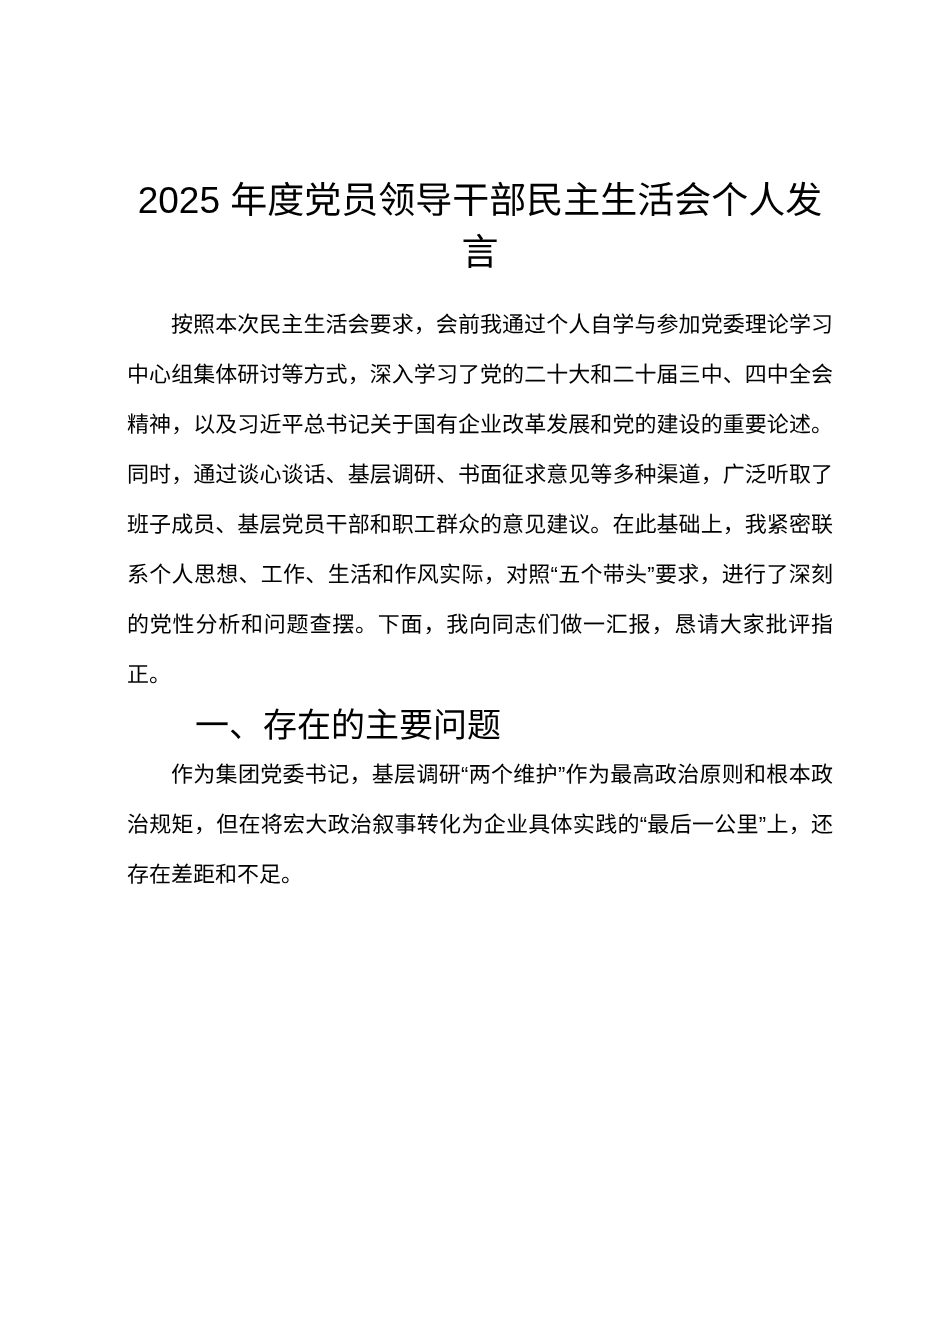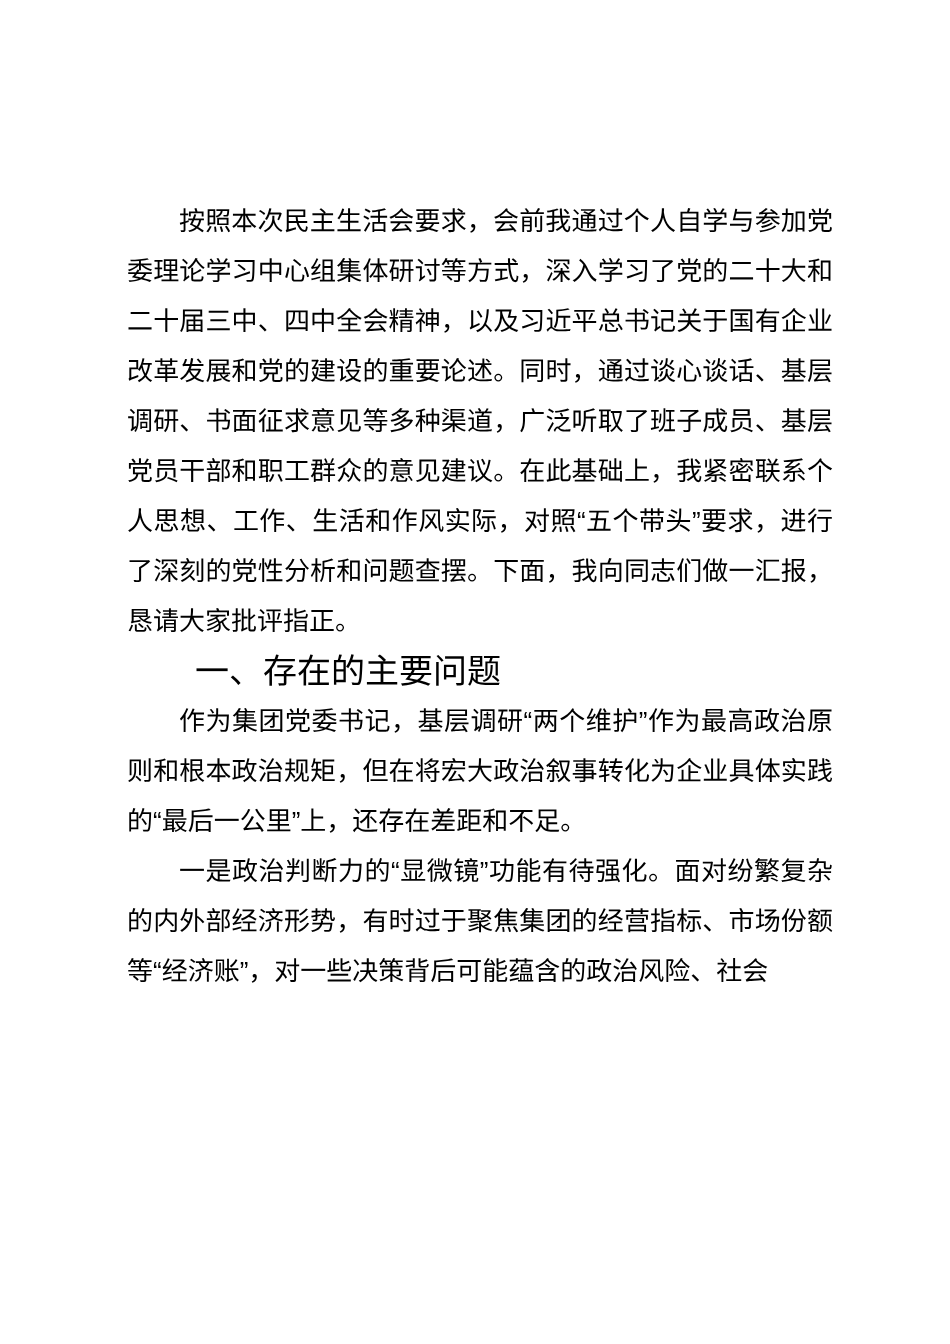--- a/index.html
+++ b/index.html
@@ -27,21 +27,21 @@
     line-height: 52px;
     font-weight: 400;
     text-align: center;
     color: #000000;
   }
   .doc-title .title-line {
     display: block;
   }
   .para {
     margin: 0;
-    font-size: 26px;
+    font-size: 22px;
     line-height: 50px;
     text-align: justify;
     text-justify: inter-character;
     text-indent: 2em;
     color: #000000;
     word-break: break-all;
   }
   .heading {
     margin: 0;
     font-size: 34px;
@@ -50,25 +50,25 @@
     color: #000000;
   }
 </style>
 </head>
 <body>
 
 <div class="page">
   <div class="doc">
 
     <h1 class="doc-title">
+      <span class="title-line">2025 年度党员领导干部民主生活会个人发言</span>
     </h1>
 
     <p class="para">按照本次民主生活会要求，会前我通过个人自学与参加党委理论学习中心组集体研讨等方式，深入学习了党的二十大和二十届三中、四中全会精神，以及习近平总书记关于国有企业改革发展和党的建设的重要论述。同时，通过谈心谈话、基层调研、书面征求意见等多种渠道，广泛听取了班子成员、基层党员干部和职工群众的意见建议。在此基础上，我紧密联系个人思想、工作、生活和作风实际，对照“五个带头”要求，进行了深刻的党性分析和问题查摆。下面，我向同志们做一汇报，恳请大家批评指正。</p>
 
     <p class="heading">一、存在的主要问题</p>
 
 
     <p class="para">作为集团党委书记，基层调研“两个维护”作为最高政治原则和根本政治规矩，但在将宏大政治叙事转化为企业具体实践的“最后一公里”上，还存在差距和不足。</p>
 
-    <p class="para">一是政治判断力的“显微镜”功能有待强化。面对纷繁复杂的内外部经济形势，有时过于聚焦集团的经营指标、市场份额等“经济账”，对一些决策背后可能蕴含的政治风险、社会</p>
 
   </div>
 </div>
 
 </body></html>

